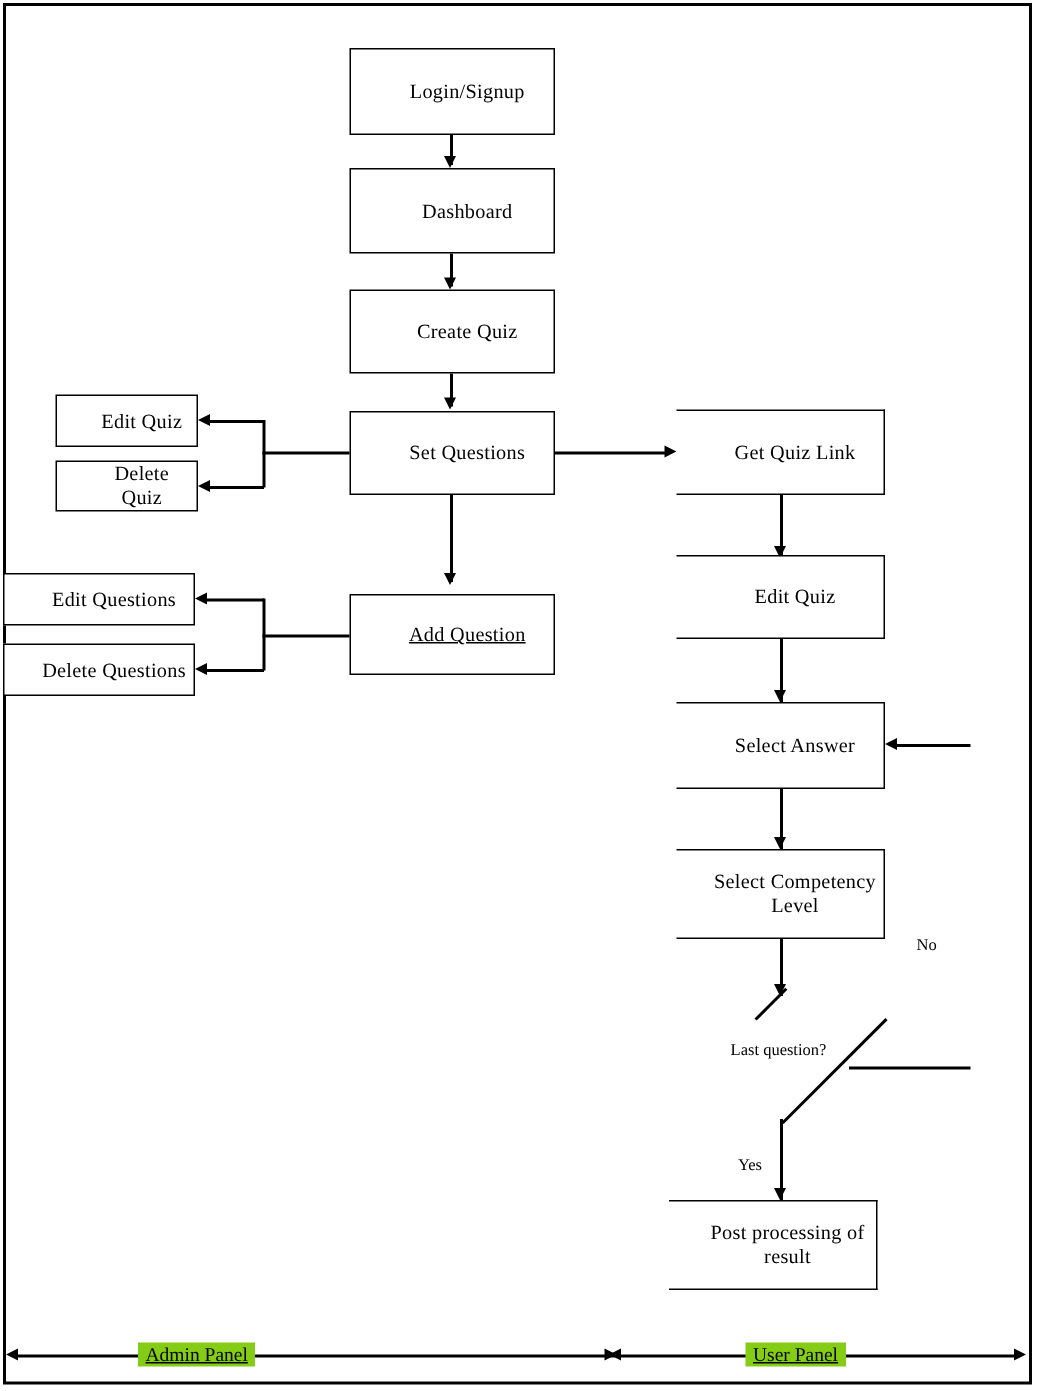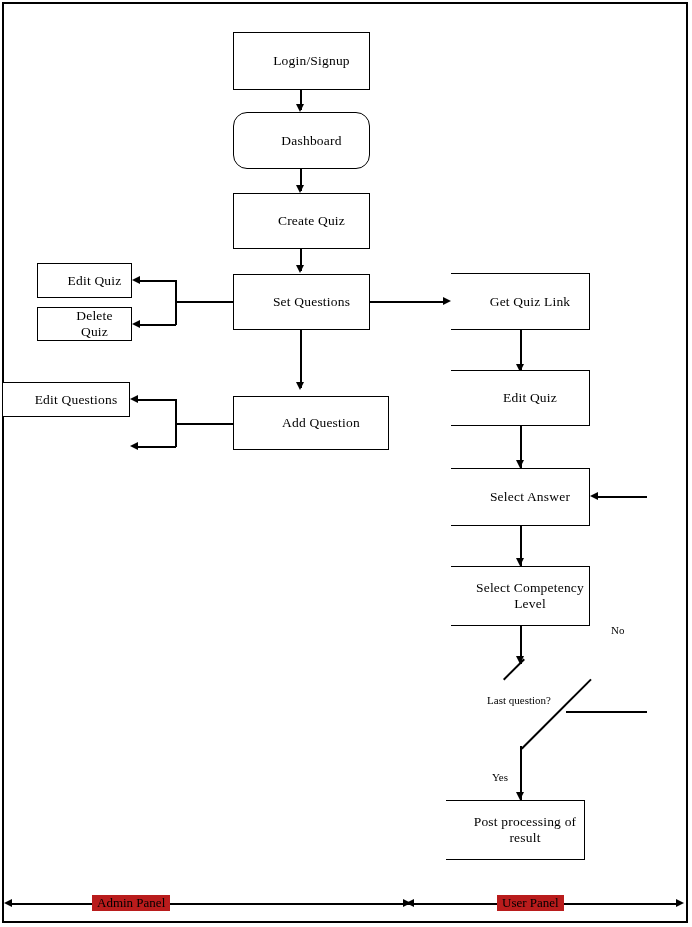--- a/index.html
+++ b/index.html
@@ -25,77 +25,80 @@
   .arrow.down{border-left:4.5px solid transparent;border-right:4.5px solid transparent;border-top:8px solid #000;}
   .arrow.right{border-top:4.5px solid transparent;border-bottom:4.5px solid transparent;border-left:8px solid #000;}
   .arrow.left{border-top:4.5px solid transparent;border-bottom:4.5px solid transparent;border-right:8px solid #000;}
 
   .diag{position:absolute;transform-origin:0 0;background:#000;height:1.5px;}
 
   .lbl{position:absolute;font-size:11px;line-height:1.15;text-align:center;white-space:nowrap;}
   .lbl.two{white-space:normal;width:64px;}
 
   
-  .panel-lbl{position:absolute;font-size:13px;background:#b91c1c;padding:0 5px;white-space:nowrap;}
+  .panel-lbl{position:absolute;font-size:13px;background:#84cc16;padding:0 5px;white-space:nowrap;text-decoration:underline;}
 </style>
 </head>
 <body>
 
 <div id="page">
 
   <div class="frame"></div>
 
   <div class="node" style="left:233px;top:32px;width:137px;height:58px;">
     <span>Login/Signup</span>
   </div>
 
   <div class="ln lnv" style="left:300px;top:90px;height:20px;"></div>
   <div class="arrow down" style="left:296px;top:104px;"></div>
 
-  <div class="node" style="left:233px;top:112px;width:137px;height:57px;border-radius:14px;">
+  <div class="node" style="left:233px;top:112px;width:137px;height:57px;">
     <span>Dashboard</span>
   </div>
 
   <div class="ln lnv" style="left:300px;top:169px;height:22px;"></div>
   <div class="arrow down" style="left:296px;top:185px;"></div>
 
   <div class="node" style="left:233px;top:193px;width:137px;height:56px;">
     <span>Create Quiz</span>
   </div>
 
   <div class="ln lnv" style="left:300px;top:249px;height:22px;"></div>
   <div class="arrow down" style="left:296px;top:265px;"></div>
 
   <div class="node" style="left:233px;top:274px;width:137px;height:56px;">
     <span>Set Questions</span>
   </div>
 
   <div class="ln lnv" style="left:300px;top:330px;height:58px;"></div>
   <div class="arrow down" style="left:296px;top:382px;"></div>
 
-  <div class="node" style="left:233px;top:396px;width:156px;height:54px;">
+  <div class="node" style="left:233px;top:396px;width:137px;height:54px;text-decoration:underline;">
     <span>Add Question</span>
   </div>
 
   <div class="node" style="left:37px;top:263px;width:95px;height:35px;">
     <span>Edit Quiz</span>
   </div>
   <div class="node" style="left:37px;top:307px;width:95px;height:34px;">
     <span>Delete Quiz</span>
   </div>
 
   <div class="ln lnh" style="left:175px;top:301px;width:58px;"></div>
   <div class="ln lnv" style="left:175px;top:280px;height:45px;"></div>
   <div class="ln lnh" style="left:140px;top:280px;width:36px;"></div>
   <div class="arrow left" style="left:132px;top:276px;"></div>
   <div class="ln lnh" style="left:140px;top:324px;width:36px;"></div>
   <div class="arrow left" style="left:132px;top:320px;"></div>
 
   <div class="node" style="left:2px;top:382px;width:128px;height:35px;">
     <span>Edit Questions</span>
+  </div>
+  <div class="node" style="left:2px;top:429px;width:128px;height:35px;">
+    <span>Delete Questions</span>
   </div>
 
   <div class="ln lnh" style="left:175px;top:423px;width:58px;"></div>
   <div class="ln lnv" style="left:175px;top:399px;height:48px;"></div>
   <div class="ln lnh" style="left:138px;top:399px;width:38px;"></div>
   <div class="arrow left" style="left:130px;top:395px;"></div>
   <div class="ln lnh" style="left:138px;top:446px;width:38px;"></div>
   <div class="arrow left" style="left:130px;top:442px;"></div>
 
   <div class="ln lnh" style="left:370px;top:301px;width:75px;"></div>

